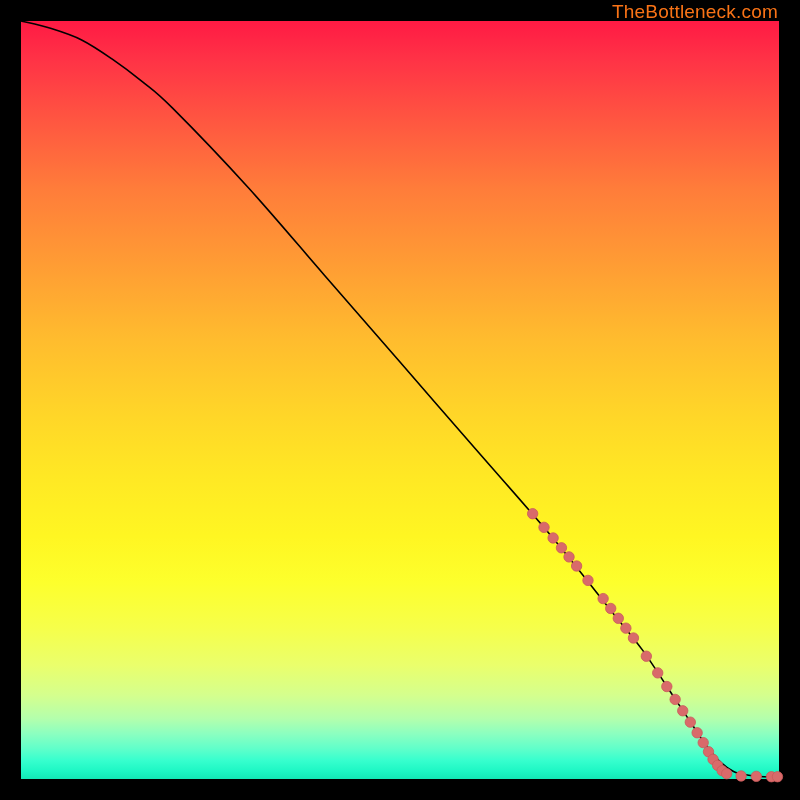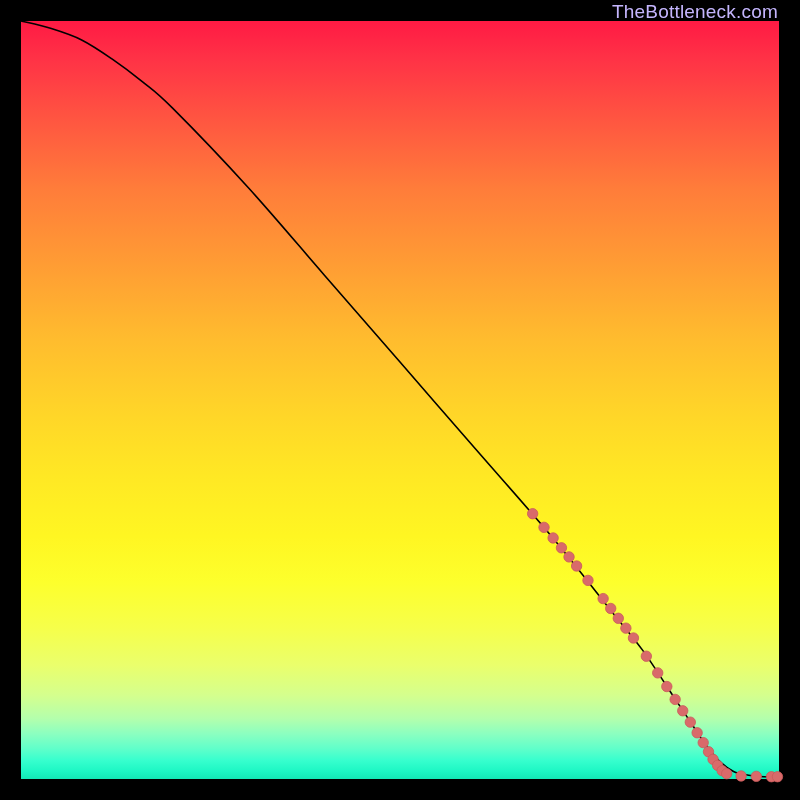--- a/index.html
+++ b/index.html
@@ -35,21 +35,21 @@
       #60ffca 96%,
       #38ffce 97.5%,
       #1cf7c4 99%,
       #13e8b6 100%
     );
   }
   .watermark {
     position: absolute;
     top: 1px;
     right: 22px;
-    color: #c4b5fd;
+    color: #f97316;
     font-family: Arial, Helvetica, sans-serif;
     font-size: 19px;
     letter-spacing: 0.2px;
     user-select: none;
   }
   svg.plot {
     position: absolute;
     left: 21px;
     top: 21px;
     width: 758px;

